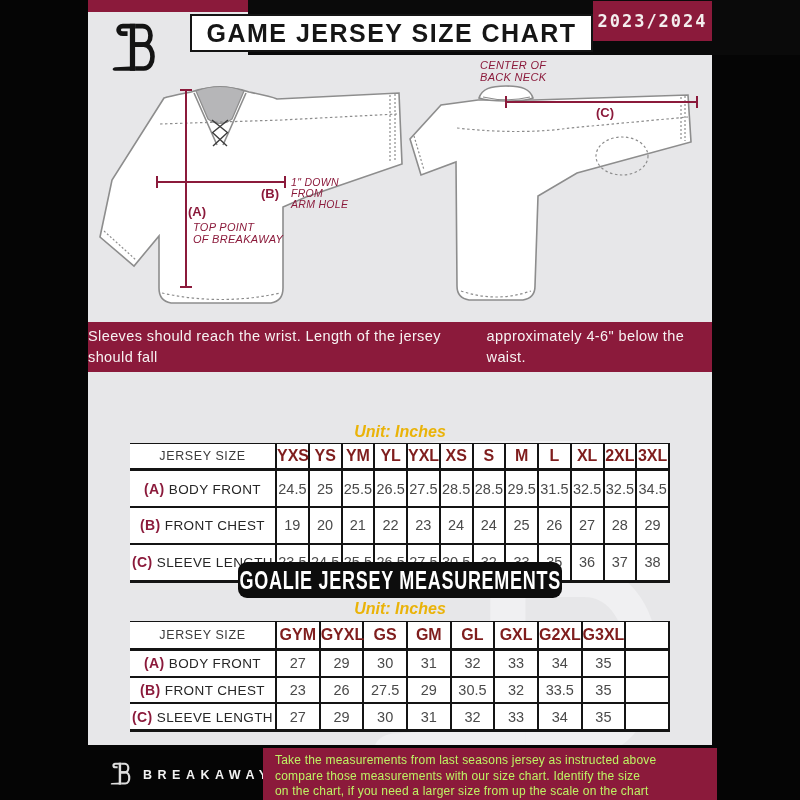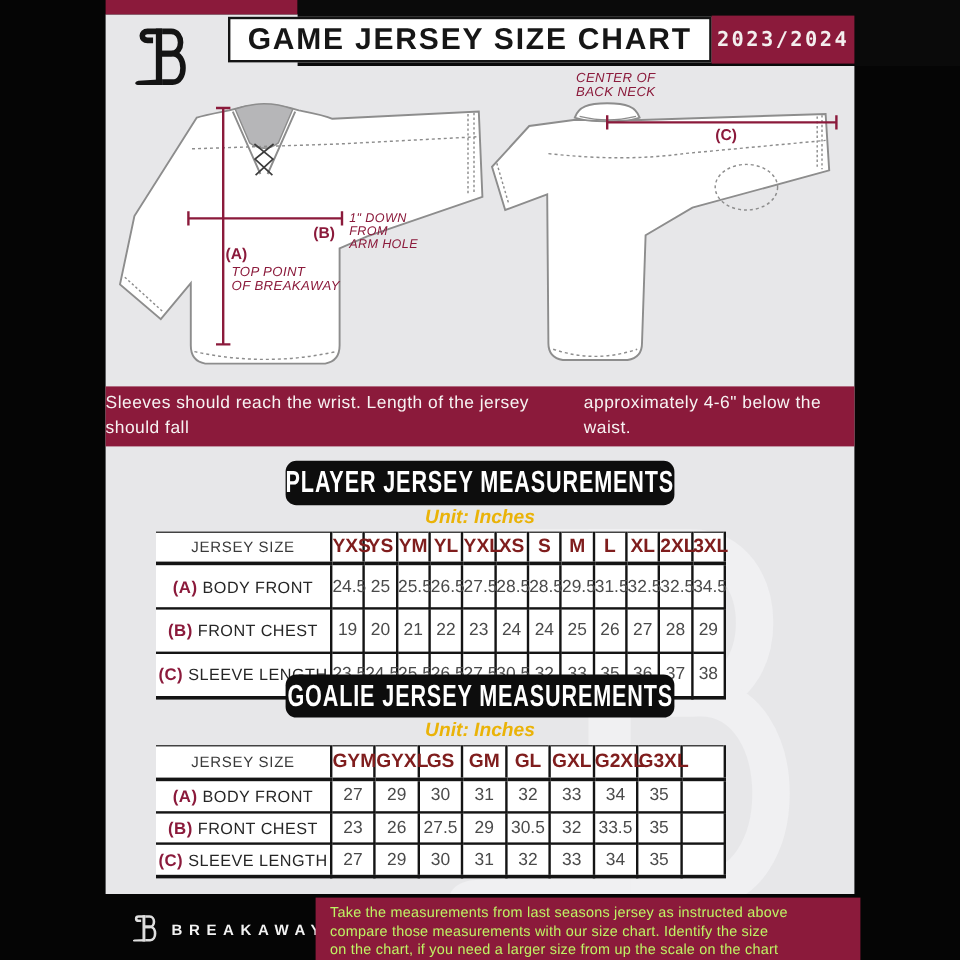--- a/index.html
+++ b/index.html
@@ -9,21 +9,21 @@
 
   
   #panel{left:88px;top:12px;width:624px;height:733px;background:#e7e7e9;overflow:hidden;}
 
   
   #top-accent{left:88px;top:0;width:160px;height:12px;background:#8b1a3b;}
   #header-bar{left:248px;top:0;width:552px;height:55px;background:#0a0a0a;}
   #title-box{left:190px;top:14px;width:403px;height:38px;background:#fff;border:2px solid #141414;
              display:flex;align-items:center;justify-content:center;box-sizing:border-box;}
   #title-box span{font-size:25px;font-weight:800;color:#161616;letter-spacing:1.5px;}
-  #season-box{left:593px;top:13px;width:119px;height:40px;background:#8b1a3b;display:flex;
+  #season-box{left:593px;top:1px;width:119px;height:40px;background:#8b1a3b;display:flex;
               align-items:center;justify-content:center;}
   #season-box span{font-family:"DejaVu Sans Mono",monospace;font-weight:bold;color:#f4eeee;
                    font-size:17px;letter-spacing:2px;}
   .logo{color:#141414;}
 
   
   .ann{color:#8b1a3b;font-style:italic;font-size:11px;line-height:11.5px;letter-spacing:.3px;}
   .ann-key{color:#8b1a3b;font-weight:bold;font-size:13px;font-style:normal;}
 
   
@@ -33,21 +33,21 @@
 
   
   .section-box{left:238px;width:324px;background:#0d0d0d;border-radius:9px;display:flex;
                align-items:center;justify-content:center;}
   .section-box span{color:#fff;font-weight:700;font-size:25px;letter-spacing:1px;white-space:nowrap;
                     transform:scale(.72,1.02);}
   .unit{left:88px;width:624px;text-align:center;font-style:italic;font-weight:600;
         font-size:16px;color:#eab308;}
 
   
-  .tablewrap{left:130px;width:475px;}
+  .tablewrap{left:130px;width:540px;}
   table.size-table{border-collapse:collapse;table-layout:fixed;width:100%;height:100%;
                    background:#fff;border-bottom:3px solid #141414;}
   table.size-table td{border:2px solid #141414;text-align:center;vertical-align:middle;padding:0;}
   tr.head td{border-top:1.5px solid #141414;border-bottom:3px solid #141414;}
   td.corner,td.rowlab{border-left:none !important;width:145px;}
   td.corner{font-size:12.5px;color:#3a3a3a;letter-spacing:.6px;}
   td.colhead{font-weight:bold;font-size:16px;color:#7f1d1d;}
   td.val{font-size:14.5px;color:#4a4a4a;}
   td.rowlab{text-align:left;padding-left:16px;font-size:13.5px;color:#262626;letter-spacing:.4px;}
   td.rowlab .key{color:#8b1a3b;font-weight:bold;font-size:14px;}
@@ -148,23 +148,20 @@
     <div>CENTER OF</div>
     <div>BACK NECK</div>
   </div>
   <div class="abs ann-key" style="left:596px;top:105px">(C)</div>
 
   <div id="banner" class="abs">
     <div>Sleeves should reach the wrist. Length of the jersey should fall</div>
     <div>approximately 4-6" below the waist.</div>
   </div>
 
-  <div class="abs section-box" style="top:384px;height:37px">
-    <span>PLAYER JERSEY MEASUREMENTS</span>
-  </div>
   <div class="abs unit" style="top:423px">Unit: Inches</div>
   <div class="abs tablewrap" style="top:443px;height:140px">
       <table class="size-table">
         <tbody>
           <tr class="head" style="height: 26px;">
             <td class="corner">JERSEY SIZE</td>
             <td class="colhead">YXS</td>
             <td class="colhead">YS</td>
             <td class="colhead">YM</td>
             <td class="colhead">YL</td>

